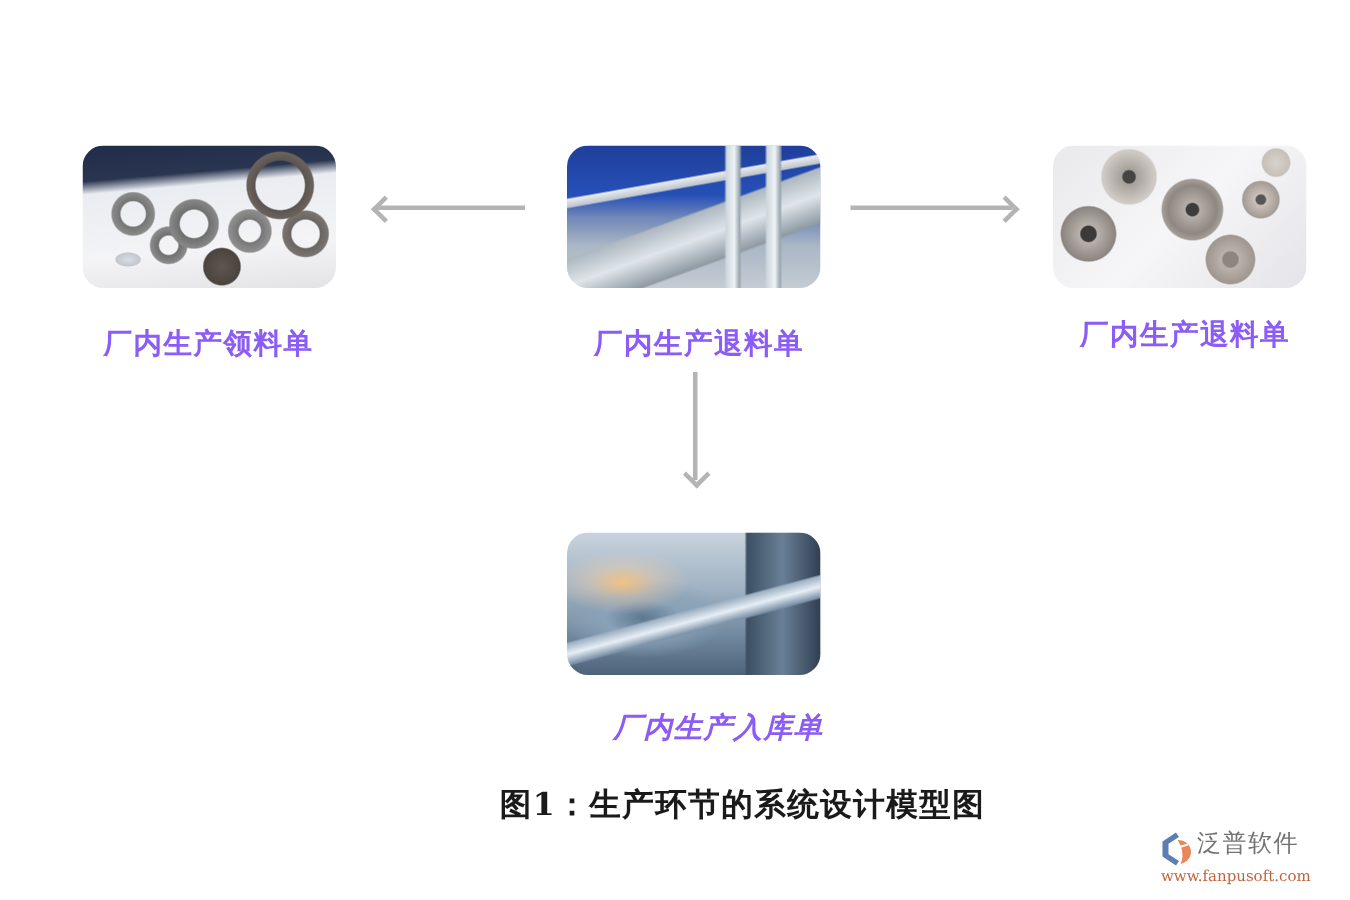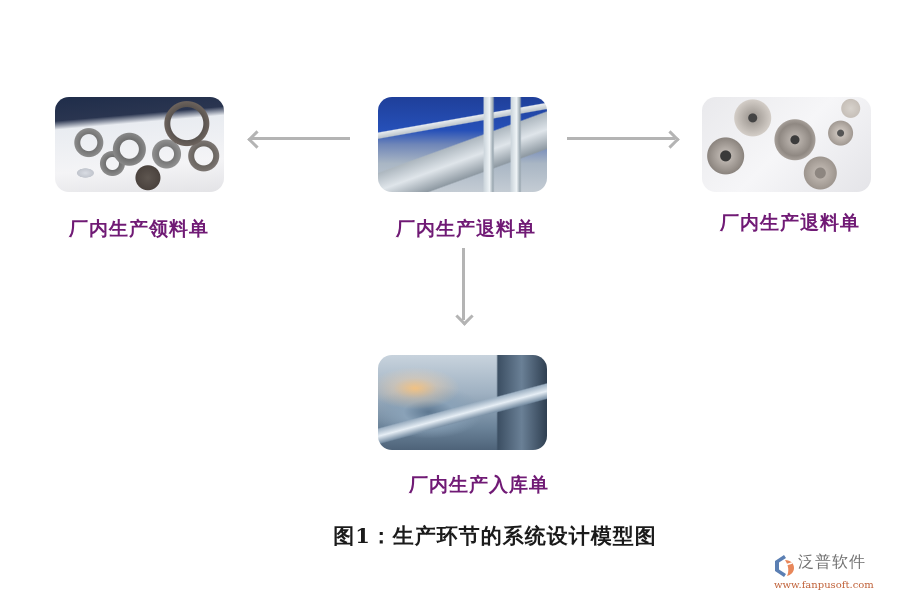--- a/index.html
+++ b/index.html
@@ -5,21 +5,21 @@
     html, body { margin: 0; padding: 0; }
     body {
       width: 900px; height: 600px; background: #ffffff; position: relative; overflow: hidden;
       font-family: "DejaVu Serif", "Liberation Serif", serif;
     }
     .node { position: absolute; }
     .photo {
       position: absolute; width: 169px; height: 95px; border-radius: 14px; overflow: hidden;
     }
     .caption {
-      position: absolute; width: 240px; text-align: center; color: #701a75;
+      position: absolute; width: 240px; text-align: center; color: #8b5cf6;
       font-size: 19px; letter-spacing: 1px; font-weight: bold;
       font-family: "DejaVu Serif", "Liberation Serif", serif;
     }
     
     .p-gears {
       background:
         radial-gradient(circle at 78% 28%, transparent 16px, #5a5450 17px, #6b625c 22px, transparent 23px),
         radial-gradient(circle at 20% 48%, transparent 8px, #757575 9px, #8a8a8a 14px, transparent 15px),
         radial-gradient(circle at 44% 55%, transparent 9px, #6f6f6f 10px, #878787 16px, transparent 17px),
         radial-gradient(circle at 66% 60%, transparent 7px, #777 8px, #8f8f8f 14px, transparent 15px),
@@ -88,21 +88,21 @@
   <div class="caption" style="left:346px; top:216px;">厂内生产退料单</div>
 </div>
 
 <div class="node">
   <div class="photo p-parts" style="left:702px; top:97px;"></div>
   <div class="caption" style="left:670px; top:210px;">厂内生产退料单</div>
 </div>
 
 <div class="node">
   <div class="photo p-lathe" style="left:378px; top:355px;"></div>
-  <div class="caption" style="left:359px; top:472px;">厂内生产入库单</div>
+  <div class="caption" style="left:359px; top:472px;font-style:italic;">厂内生产入库单</div>
 </div>
 
 <div>
   <div class="arrow-h" style="left:250px; top:137px; width:100px;"></div>
   <div class="arrow-head" style="left:250px; top:133px; border-width:0 0 3px 3px; transform:rotate(45deg);"></div>
 </div>
 
 <div>
   <div class="arrow-h" style="left:567px; top:137px; width:108px;"></div>
   <div class="arrow-head" style="left:664px; top:133px; border-width:3px 3px 0 0; transform:rotate(45deg);"></div>

